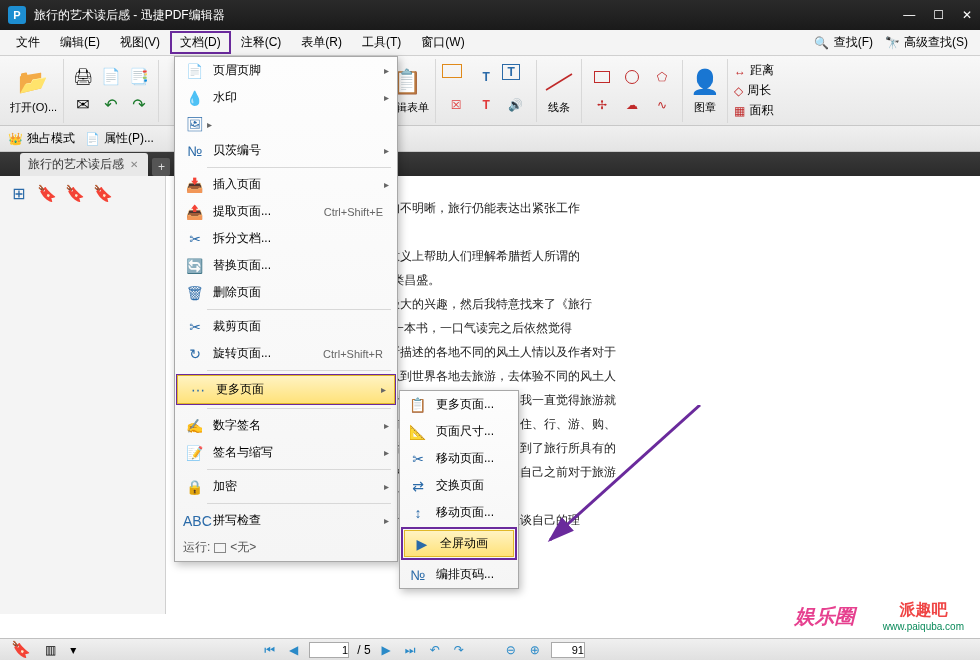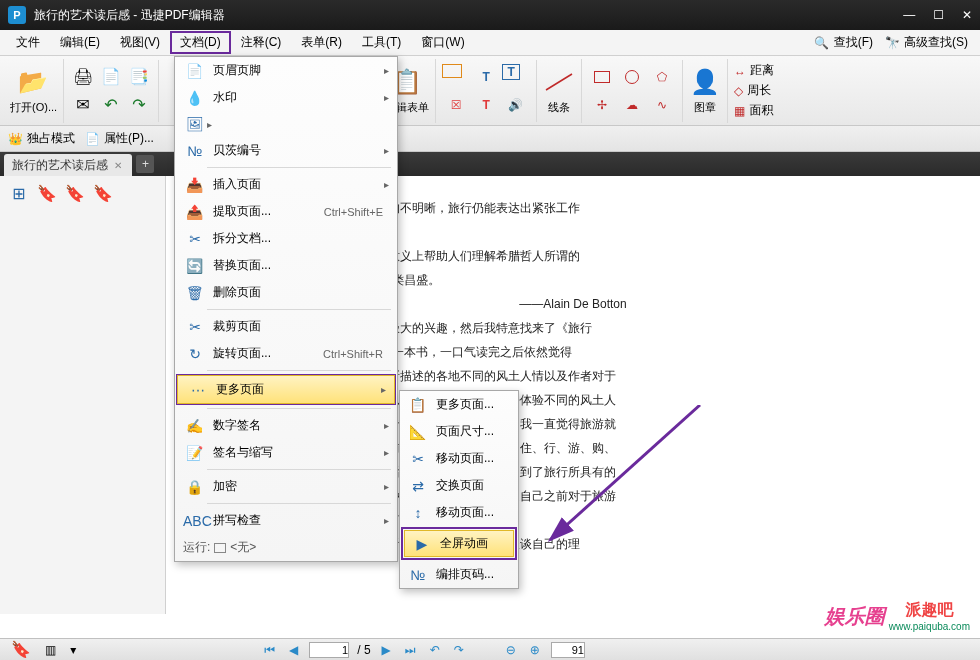--- a/index.html
+++ b/index.html
@@ -15,21 +15,21 @@
 .menubar .ricon{display:flex;align-items:center;gap:4px;padding:0 6px}
 .toolbar{height:70px;background:linear-gradient(#f8f8f8,#e8e8e8);border-bottom:1px solid #c8c8c8;display:flex;align-items:center;padding:0 4px;position:relative}
 .tgrp{display:flex;flex-direction:column;align-items:center;padding:0 6px;border-right:1px solid #d8d8d8;height:64px;justify-content:center}
 .tgrp .bigicon{width:32px;height:32px;display:flex;align-items:center;justify-content:center;font-size:24px}
 .tgrp .lbl{font-size:11px;margin-top:2px}
 .tsmall{display:grid;grid-template-columns:repeat(3,26px);grid-template-rows:repeat(2,26px);gap:2px;padding:4px 6px;border-right:1px solid #d8d8d8}
 .tsmall div{display:flex;align-items:center;justify-content:center;font-size:16px}
 .tgrid3{display:grid;grid-template-columns:repeat(3,28px);grid-template-rows:repeat(2,26px);gap:2px;padding:4px 6px;border-right:1px solid #d8d8d8}
 .tgrid3 div{display:flex;align-items:center;justify-content:center}
 .toolbar2{height:26px;background:linear-gradient(#f0f0f0,#e4e4e4);border-bottom:1px solid #c8c8c8;display:flex;align-items:center;padding:0 8px;gap:10px;font-size:11px}
-.tabstrip{height:24px;background:linear-gradient(#3a3a3a,#2a2a2a);display:flex;align-items:center;color:#ddd;padding:0 4px}
+.tabstrip{height:24px;background:linear-gradient(#3a3a3a,#2a2a2a);display:flex;align-items:flex-end;color:#ddd;padding:0 20px}
 .tab{background:#e8e8e8;color:#333;padding:3px 10px 3px 8px;border-radius:3px 3px 0 0;display:flex;align-items:center;gap:6px;font-size:11px;margin-top:2px}
 .tab .x{font-size:10px;color:#888}
 .tabplus{width:18px;height:18px;background:#555;color:#ddd;display:flex;align-items:center;justify-content:center;margin-left:4px;border-radius:2px}
 .work{display:flex;height:438px}
 .side{width:166px;background:#f4f4f4;border-right:1px solid #d0d0d0}
 .sidehdr{padding:5px 8px;border-bottom:1px solid #d8d8d8;font-size:11px}
 .siderow{display:flex;gap:6px;padding:6px 8px}
 .siderow div{width:22px;height:22px;display:flex;align-items:center;justify-content:center;font-size:16px}
 .doc{flex:1;background:#fff;padding:20px 30px;position:relative;font-family:SimSun;font-size:14px;line-height:2;color:#222}
 .doc p{text-indent:2em}
@@ -43,21 +43,21 @@
 .ddbox{border:2px solid #6a2a9c;margin:1px}
 .ddsep{height:1px;background:#d8d8d8;margin:3px 6px 3px 32px}
 .ddfoot{display:flex;align-items:center;padding:5px 8px;color:#555;font-size:11px}
 .subdd{position:absolute;left:399px;top:390px;width:120px;background:linear-gradient(#fdfdfd,#f5f5f5);border:1px solid #a8a8a8;box-shadow:2px 3px 8px rgba(0,0,0,.25)}
 .subdd .dditem{padding:5px 6px}
 .subhi{background:linear-gradient(#fff3c2,#ffe27a);border:1px solid #e0b828;margin:-1px;padding:4px 5px!important}
 .subbox{border:2px solid #6a2a9c;padding:2px;margin:1px}
 .statusbar{height:22px;background:linear-gradient(#f0f0f0,#e0e0e0);border-top:1px solid #c0c0c0;display:flex;align-items:center;padding:0 8px;gap:8px;font-size:11px;position:absolute;bottom:0;width:980px}
 .statusbar .sitem{padding:0 3px}
 .arrow-ann{position:absolute;left:540px;top:405px;width:170px;height:140px;pointer-events:none}
-.wm{position:absolute;right:10px;bottom:28px;display:flex;align-items:center;gap:4px}
+.wm{position:absolute;right:16px;bottom:28px;display:flex;align-items:center;gap:28px}
 .wm1{font-size:20px;font-weight:bold;color:#e6408f;font-style:italic}
 .wm2{font-size:16px;color:#ef4444;font-weight:bold}
 .ico-folder{color:#e8a93a}
 svg{display:block}
 </style>
 </head>
 <body>
 
 <div class="titlebar">
  <div class="logo">P</div>
@@ -181,21 +181,20 @@
    <div style="color:#2a8a3a">🔖</div>
    <div style="color:#c03a3a">🔖</div>
    <div style="color:#2a6aa8">🔖</div>
   </div>
  </div>
  <div class="doc">
   <p>程中的热情和矛盾。无论是多么的不明晰，旅行仍能表达出紧张工作</p>
   <p>之外的另一种生活意义。"</p>
   <p>对旅行的艺术的研究可能在一定意义上帮助人们理解希腊哲人所谓的</p>
   <p>配的积极生活所带来的幸福"或人类昌盛。</p>
-  <p style="text-align:center;text-indent:0">——Alain De Botton</p>
   <p>时候，课件上的一段话引起了我极大的兴趣，然后我特意找来了《旅行</p>
   <p>本书，这是我看阿兰·德波顿的第一本书，一口气读完之后依然觉得</p>
   <p style="padding-left:120px">想象作者所描述的各地不同的风土人情以及作者对于</p>
   <p style="padding-left:120px">哪天也可以到世界各地去旅游，去体验不同的风土人</p>
   <p style="padding-left:120px">旅游管理专业，在看这本书之前，我一直觉得旅游就</p>
   <p style="padding-left:120px">的目的而前往某地进行的有关食、住、行、游、购、</p>
   <p style="padding-left:120px">这本书之后，我突然间真正的感受到了旅行所具有的</p>
   <p style="padding-left:120px">带来的那种精神上的震撼，才知道自己之前对于旅游</p>
   <p>翻开               秋雨和南治国写的序，在他们写的</p>
   <p>常的喜欢，在此想把他交给大家看一下，顺便也进一步谈谈自己的理</p>

